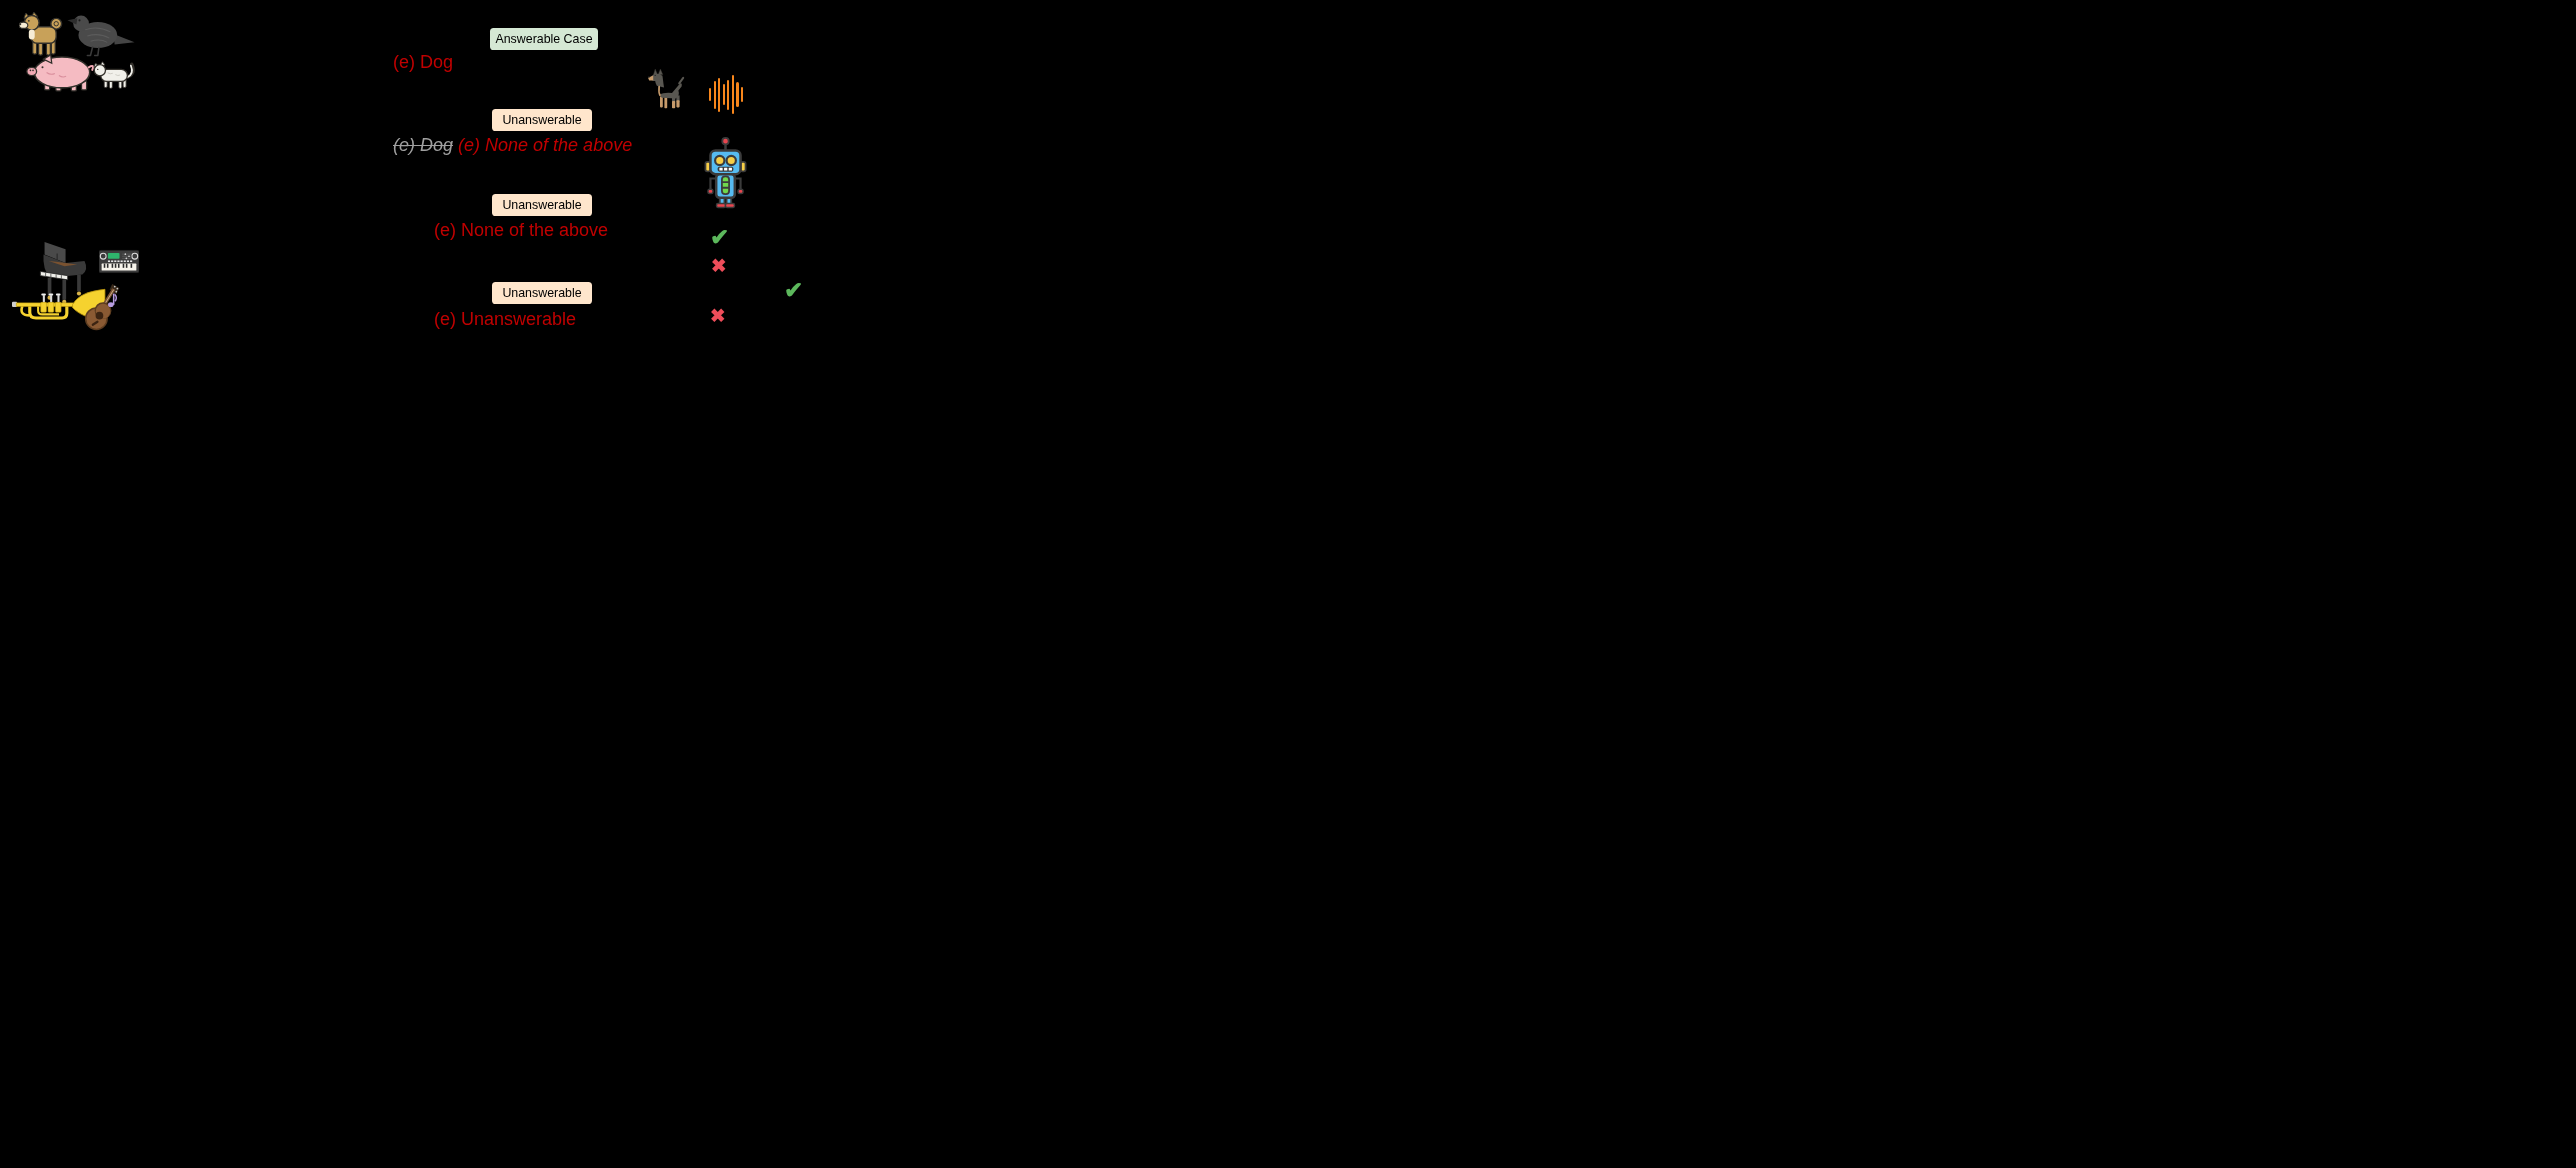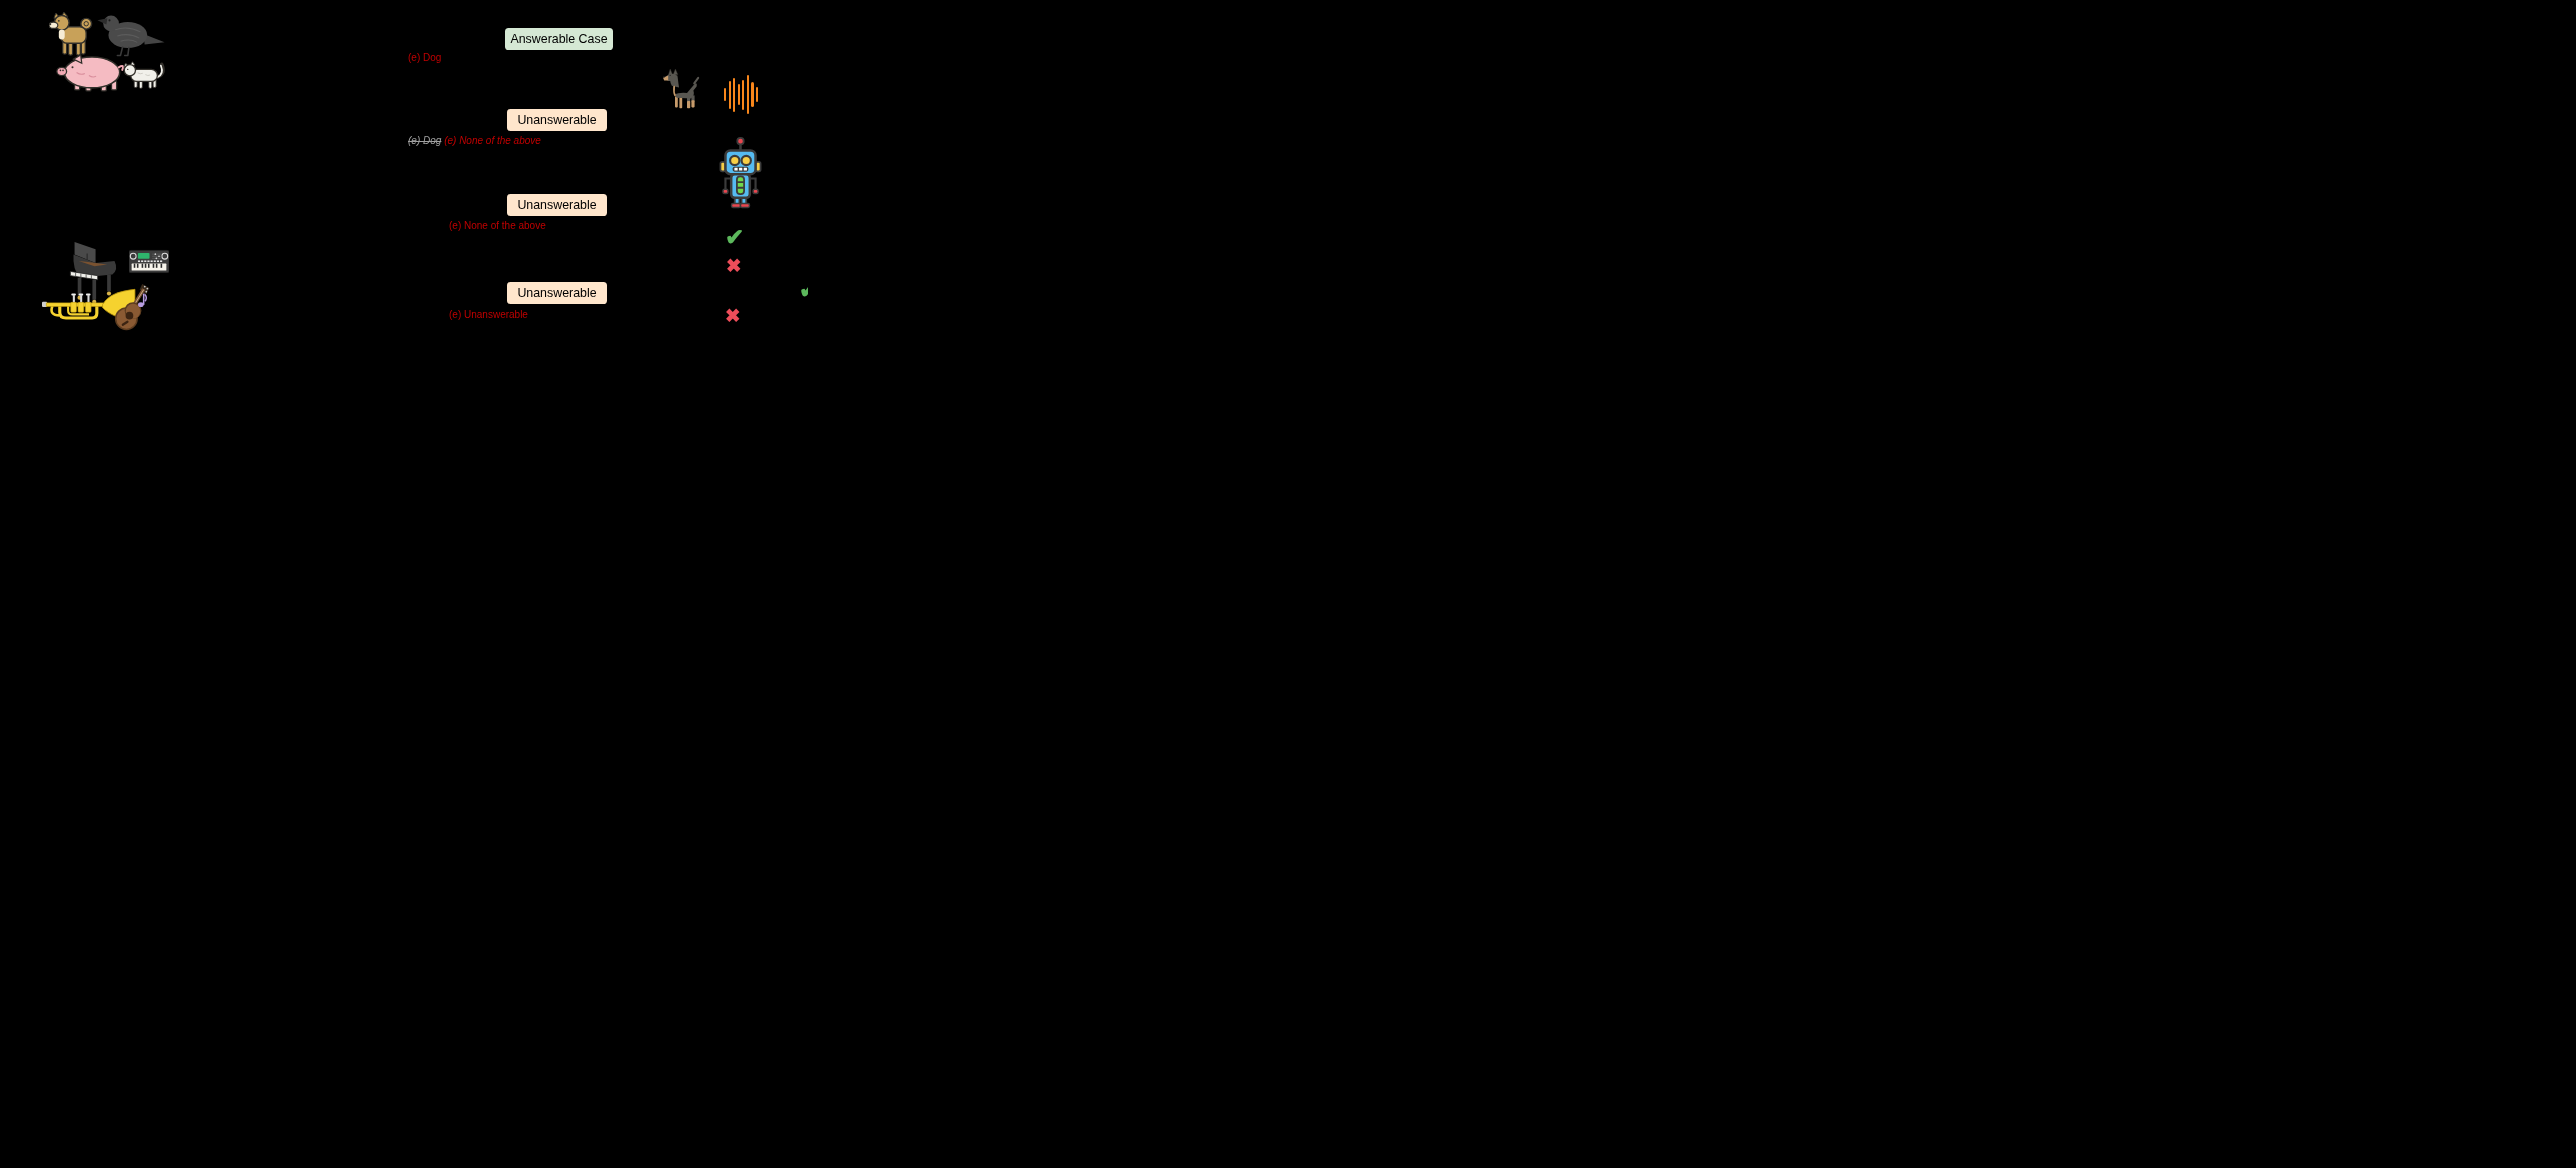--- a/index.html
+++ b/index.html
@@ -1,29 +1,29 @@
 <!DOCTYPE html>
 <html style="--background: #000000; --badge_green: #D5E8D4; --badge_peach: #FFE6CC; --answer_red: #C00000; --struck_gray: #A0A0A0; --check_green: #5CB85C; --cross_red: #EE4D5A; --wave_orange: #F8861B;font-size:8.2px"><head>
 <meta charset="utf-8">
 <style>
   html,body{margin:0;padding:0;background:#000;}
   .canvas{
     position:relative;width:808px;height:344px;overflow:hidden;
     background:var(--background,#000);
     font-family:"Liberation Sans", sans-serif;
   }
-  .abs{position:absolute;margin-left:15px;}
+  .abs{position:absolute;}
   .icon svg{display:block;width:100%;height:100%;}
   .badge{
     display:flex;align-items:center;justify-content:center;
     border-radius:3.6px;color:#000;font-size:12.4px;line-height:1;white-space:nowrap;
   }
   .badge.green{background:var(--badge_green,#D5E8D4);}
   .badge.peach{background:var(--badge_peach,#FFE6CC);justify-content:center;}
-  .answer{color:var(--answer_red,#C00000);font-size:10px;line-height:1.15;white-space:nowrap;}
+  .answer{color:var(--answer_red,#C00000);font-size:18px;line-height:1.15;white-space:nowrap;}
   .struck{color:var(--struck_gray,#A0A0A0);text-decoration:line-through;}
   .mark{line-height:1;font-weight:bold;}
   .mark.check{color:var(--check_green,#5CB85C);font-size:23px;}
   .mark.cross{color:var(--cross_red,#EE4D5A);font-size:18.5px;}
   .wfbox{display:flex;align-items:center;gap:2.1px;}
   .wbar{width:3.1px;border-radius:1.5px;background:var(--wave_orange,#F8861B);}
 </style>
 </head>
 <body>
 

